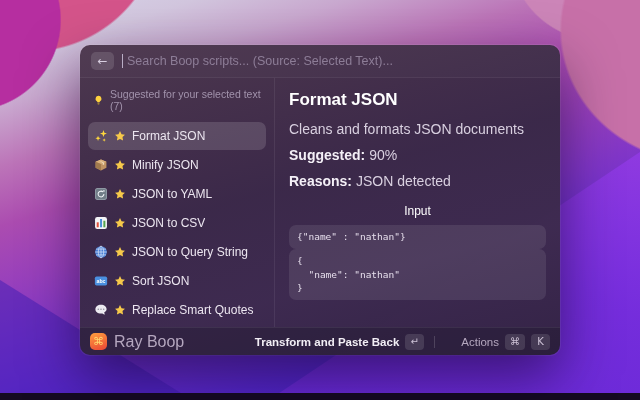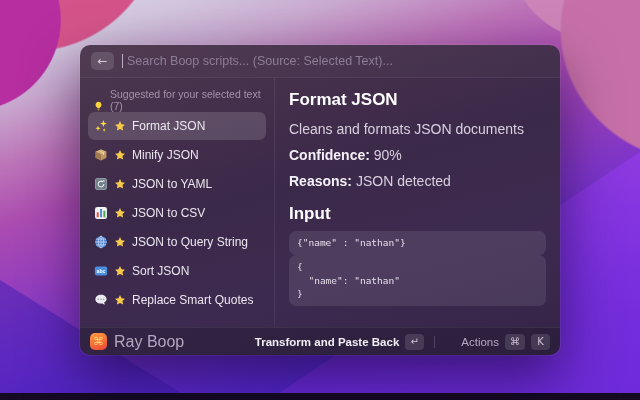--- a/index.html
+++ b/index.html
@@ -39,36 +39,36 @@
   .search-input{flex:1;background:transparent;border:none;outline:none;color:#efe9f2;
     font-size:12.5px;font-family:"Liberation Sans",sans-serif;padding:0;margin-left:-4px;}
   .search-input::placeholder{color:#8d7d97;}
   .hdivider{height:1px;flex:0 0 1px;background:rgba(255,255,255,.075);}
 
   .main{flex:1;display:flex;min-height:0;}
   .sidebar{width:178px;flex:0 0 178px;padding:4px 8px 0;overflow:hidden;}
   .vdivider{width:1px;flex:0 0 1px;background:rgba(255,255,255,.075);}
   .detail{flex:1;min-width:0;padding:10px 14px;overflow:hidden;}
 
-  .section-header{display:flex;align-items:flex-end;gap:6px;color:#a293ac;font-size:10.5px;
-    padding:6px 5px 0;}
+  .section-header{display:flex;align-items:center;gap:6px;color:#a293ac;font-size:10.5px;
+    padding:6px 5px 10px;}
   .sec-icon svg{width:11px;height:11px;display:block;}
   .row{display:flex;align-items:center;gap:6px;height:28px;padding:0 6px;border-radius:7px;
     color:#ece6f0;font-size:12px;margin-bottom:1px;}
   .row.selected{background:rgba(255,255,255,.14);}
   .row .icon{flex:0 0 14px;}
   .row .icon svg{width:14px;height:14px;display:block;}
   .row .star{flex:0 0 12px;}
   .row .star svg{width:12px;height:12px;display:block;}
   .row-label{white-space:nowrap;overflow:hidden;}
 
   .detail-title{font-size:17px;font-weight:bold;color:#ffffff;margin:2px 0 11px;}
   .detail-line{font-size:14px;color:#d9d0e0;margin:0 0 10px;}
   .detail-line .lbl{font-weight:bold;color:#f4f0f7;}
-  .section-title{font-size:17px;font-weight:bold;color:#ffffff;margin:15px 0 7px;}
+  .section-title{font-size:12px;font-weight:normal;color:#ffffff;margin:15px 0 7px;text-align:center;}
   .code-box{background:rgba(255,255,255,.09);border-radius:7px;padding:5px 8px;
     font-family:"DejaVu Sans Mono",monospace;font-size:9.5px;line-height:1.45;
     color:#e6deec;white-space:pre;overflow:hidden;margin:0;}
 
   .footer{height:27px;flex:0 0 27px;border-top:1px solid rgba(255,255,255,.07);
     background:rgba(30,22,42,.35);display:flex;align-items:center;padding:0 10px;gap:7px;}
   .app-icon{width:17px;height:17px;border-radius:5px;flex:0 0 17px;
     background:linear-gradient(160deg,#ff9f3e,#ea4435);color:#ffd76e;font-size:11px;
     display:flex;align-items:center;justify-content:center;font-family:"DejaVu Sans",sans-serif;}
   .app-name{color:#b5a7bf;font-size:16px;}
@@ -221,21 +221,21 @@
           <span class="row-label">Replace Smart Quotes</span>
         </div>
         <div class="section-header"></div>
       </div>
     <div class="vdivider"></div>
 
     <div class="detail">
       <div class="detail-title">Format JSON</div>
       <div class="detail-line">Cleans and formats JSON documents</div>
       <div class="detail-line">
-        <span class="lbl">Confidence:</span>
+        <span class="lbl">Suggested:</span>
         <span>90%</span>
       </div>
       <div class="detail-line">
         <span class="lbl">Reasons:</span>
         <span>JSON detected</span>
       </div>
       <div class="section-title">Input</div>
       <pre class="code-box">{"name" : "nathan"}</pre>
       <pre class="code-box">{
   "name": "nathan"

